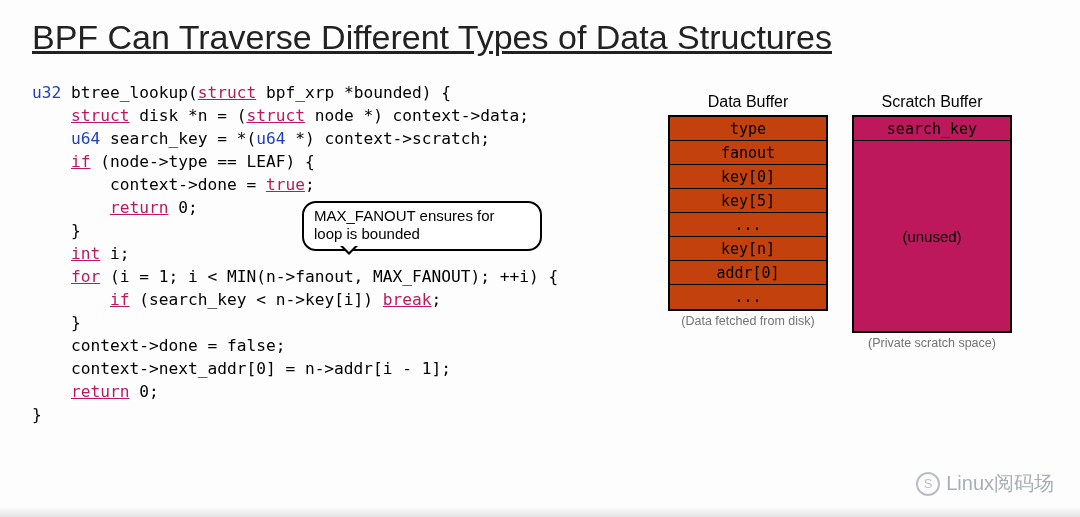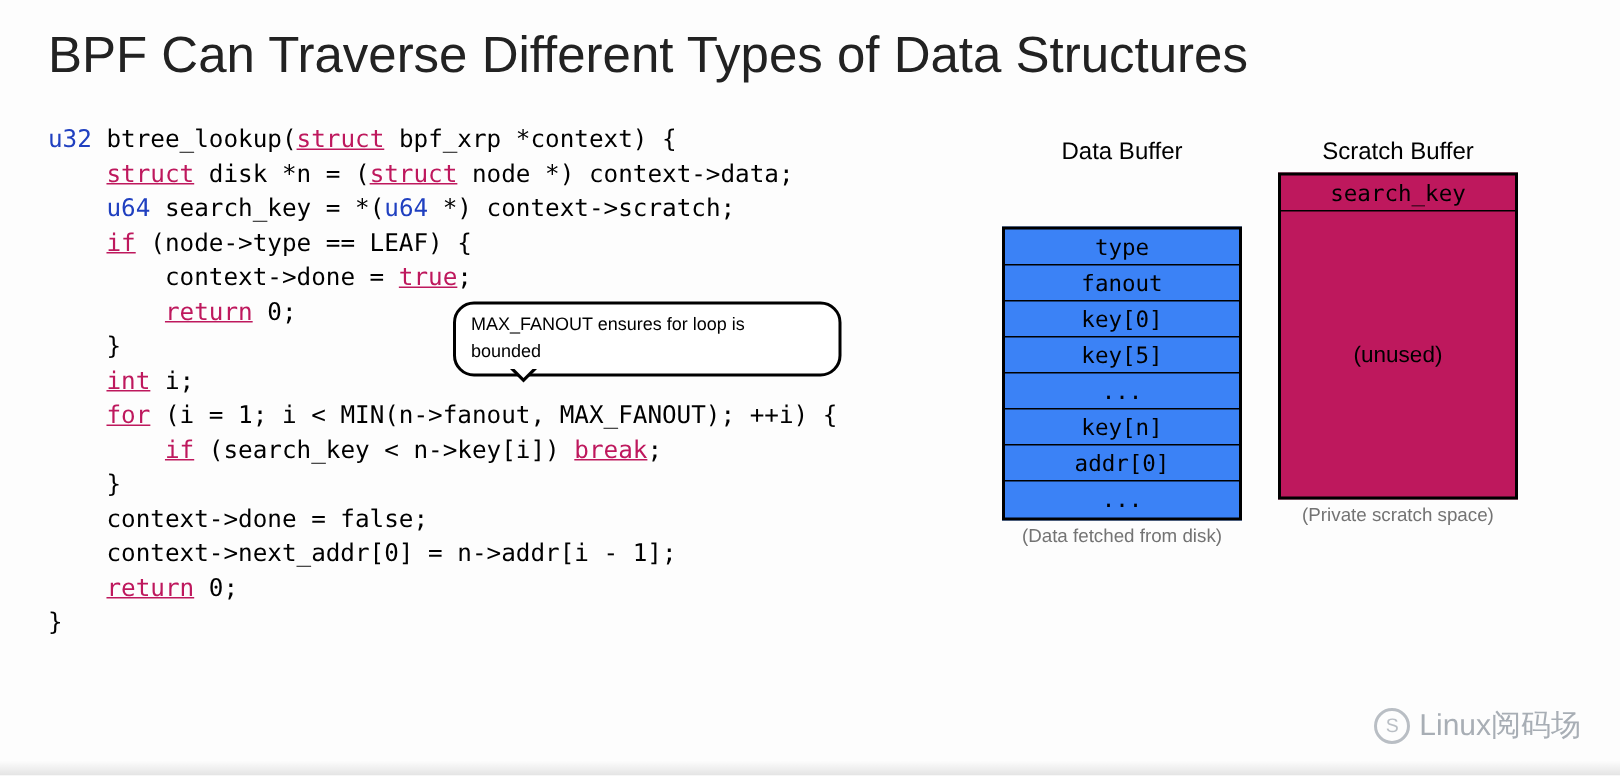--- a/index.html
+++ b/index.html
@@ -18,20 +18,21 @@
     height: 100%;
     padding: 18px 32px 8px 32px;
     position: relative;
   }
   h1 {
     font-size: 34px;
     font-weight: 400;
     margin: 0 0 24px 0;
     color: #222;
     letter-spacing: 0px;
+    text-decoration: underline;
   }
   .content {
     display: flex;
     align-items: flex-start;
   }
   .code-col {
     flex: 0 0 600px;
     position: relative;
   }
   pre {
@@ -41,27 +42,27 @@
     line-height: 23px;
     color: #000;
     white-space: pre;
   }
   .kw   { color: #be185d; text-decoration: underline; } 
   .type { color: #2040c0; } 
   .callout {
     position: absolute;
     top: 120px;
     left: 270px;
-    width: 259px;
+    width: 240px;
     padding: 4px 28px 6px 10px;
     border: 2px solid #000;
     border-radius: 14px;
     background: #fff;
     font-family: Arial, sans-serif;
-    font-size: 12px;
+    font-size: 15px;
     line-height: 18px;
   }
   .callout::after {
     content: "";
     position: absolute;
     left: 36px;
     bottom: -15px;
     width: 0; height: 0;
     border: 9px solid transparent;
     border-top-color: #000;
@@ -94,21 +95,21 @@
     font-family: Arial, sans-serif;
   }
   .bufbox {
     border: 2px solid #000;
     width: 160px;
     display: flex;
     flex-direction: column;
     font-family: 'Menlo','Andale Mono','Consolas',monospace;
     font-size: 15px;
   }
-  .databox { background: #3b82f6; margin-top: 36px; }
+  .databox { background: #c2410c; }
   .scratchbox { background: #be185d; }
   .cell {
     border-bottom: 1.5px solid #000;
     text-align: center;
     padding: 2px 0;
     height: 24px;
     line-height: 20px;
   }
   .cell:last-child { border-bottom: none; }
   .bigcell {
@@ -159,21 +160,21 @@
 </head>
 <body>
 
 <div class="slide">
 
   <h1>BPF Can Traverse Different Types of Data Structures</h1>
 
   <div class="content">
 
     <div class="code-col">
-<pre><span class="type">u32</span><span> btree_lookup(</span><span class="kw">struct</span><span> bpf_xrp *context) {</span>
+<pre><span class="type">u32</span><span> btree_lookup(</span><span class="kw">struct</span><span> bpf_xrp *bounded) {</span>
     <span class="kw">struct</span><span> disk *n = (</span><span class="kw">struct</span><span> node *) context-&gt;data;</span>
     <span class="type">u64</span><span> search_key = *(</span><span class="type">u64</span><span> *) context-&gt;scratch;</span>
     <span class="kw">if</span><span> (node-&gt;type == LEAF) {</span>
         <span>context-&gt;done = </span><span class="kw">true</span><span>;</span>
         <span class="kw">return</span><span> 0;</span>
     <span>}</span>
     <span class="kw">int</span><span> i;</span>
     <span class="kw">for</span><span> (i = 1; i &lt; MIN(n-&gt;fanout, MAX_FANOUT); ++i) {</span>
         <span class="kw">if</span><span> (search_key &lt; n-&gt;key[i]) </span><span class="kw">break</span><span>;</span>
     <span>}</span>

